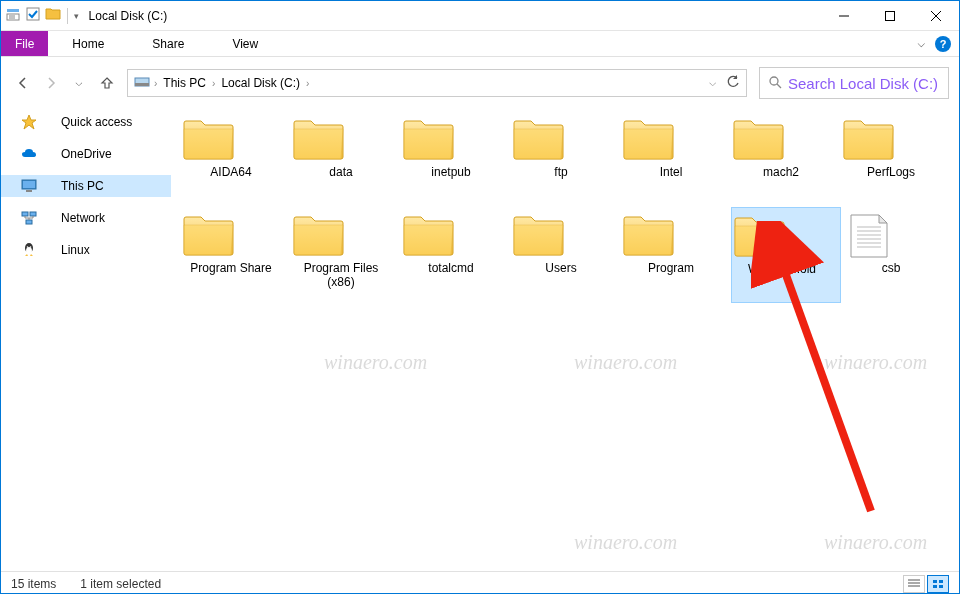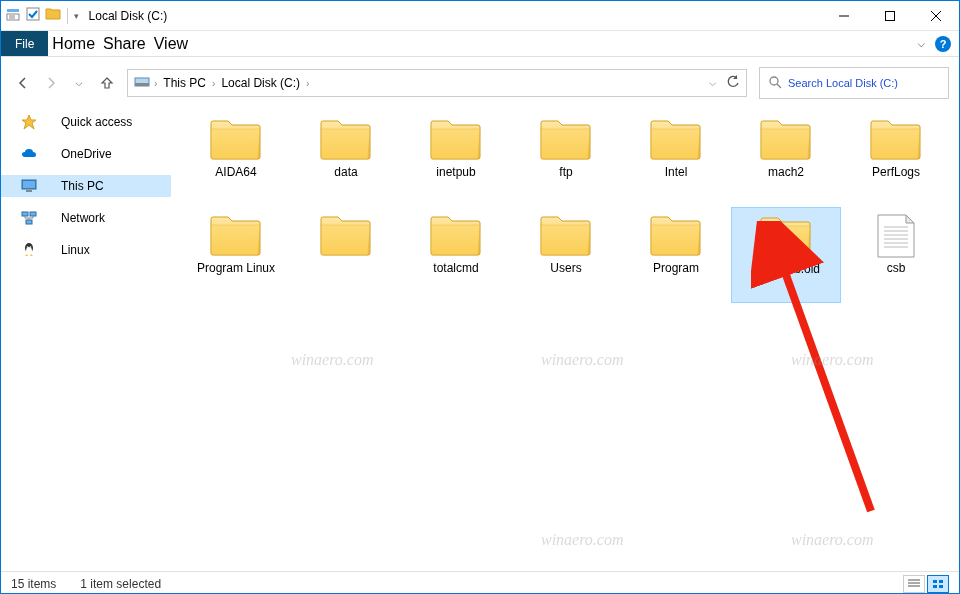--- a/index.html
+++ b/index.html
@@ -7,56 +7,56 @@
 
 .titlebar { height: 30px; background: #fff; display: flex; align-items: center; border-bottom: 1px solid #e5e5e5; }
 .titlebar-icons { display: flex; gap: 4px; padding: 0 4px; align-items: center; }
 .titlebar-text { font-size: 12px; padding-left: 6px; color: #000; flex: 1; }
 .win-controls { display: flex; height: 100%; }
 .win-btn { width: 46px; height: 30px; display: flex; align-items: center; justify-content: center; color: #000; }
 .win-btn.close { color: #000; }
 .win-btn svg { width: 10px; height: 10px; }
 
 .ribbon-tabs { height: 26px; display: flex; align-items: stretch; border-bottom: 1px solid #e1e1e1; background: #fff; }
-.file-tab { background: #0c4a6e; color: #fff; font-size: 12px; padding: 0 14px; display: flex; align-items: center; }
-.tab { font-size: 16px; padding: 0 4px; display: flex; align-items: center; color: #000; }
+.file-tab { background: #a21caf; color: #fff; font-size: 12px; padding: 0 14px; display: flex; align-items: center; }
+.tab { font-size: 12px; padding: 0 24px; display: flex; align-items: center; color: #000; }
 .ribbon-right { margin-left: auto; display: flex; align-items: center; padding-right: 8px; gap: 10px; }
 .help-icon { width: 16px; height: 16px; background: #0078d7; border-radius: 50%; color: #fff; font-size: 11px; display: flex; align-items: center; justify-content: center; font-weight: bold; }
 
 .navbar { height: 36px; display: flex; align-items: center; padding: 4px 10px; gap: 4px; background: #fff; margin-top: 8px; }
 .nav-btn { width: 24px; height: 24px; display: flex; align-items: center; justify-content: center; color: #555; }
 .nav-btn.disabled { color: #bbb; }
 .addressbar { flex: 1; height: 28px; border: 1px solid #ccc; display: flex; align-items: center; padding: 0 6px; gap: 2px; font-size: 12px; margin: 0 4px; }
 .addr-crumb { padding: 0 4px; display: flex; align-items: center; gap: 4px; height: 100%; }
 .addr-sep { color: #888; font-size: 10px; }
 .addr-end { margin-left: auto; display: flex; gap: 10px; align-items: center; color: #888; }
-.searchbox { width: 190px; height: 28px; border: 1px solid #ccc; display: flex; align-items: center; padding: 15px 8px; font-size: 11px; color: #1d4ed8; gap: 6px; margin-left: 4px; }
+.searchbox { width: 190px; height: 28px; border: 1px solid #ccc; display: flex; align-items: center; padding: 15px 8px; font-size: 15px; color: #8b5cf6; gap: 6px; margin-left: 4px; }
 
 .main { display: flex; height: 470px; }
 .sidebar { width: 170px; padding: 10px 0; font-size: 12px; }
 .side-item { display: flex; align-items: center; gap: 24px; padding: 3px 8px 3px 20px; height: 22px; }
 .side-item.selected { background: #cce8ff; border-left: 0; }
 .side-icon { width: 16px; height: 16px; display: flex; align-items: center; justify-content: center; }
 .side-spacer { height: 10px; }
 
 .content { flex: 1; padding: 10px 0 10px 10px; overflow: hidden; position: relative; }
 .grid { display: flex; flex-wrap: wrap; gap: 0; }
-.item { width: 110px; height: 96px; display: flex; flex-direction: column; align-items: center; justify-content: flex-start; padding-top: 6px; }
+.item { width: 110px; height: 96px; display: flex; flex-direction: column; justify-content: flex-start; padding-top: 6px; }
 .item.selected { background: #cce8ff; border: 1px solid #99d1ff; }
 .item-icon { width: 56px; height: 46px; display: flex; align-items: center; justify-content: center; }
 .item-label { font-size: 12px; text-align: center; margin-top: 2px; line-height: 1.2; max-width: 100px; }
 
 .statusbar { height: 24px; border-top: 1px solid #e1e1e1; display: flex; align-items: center; padding: 0 10px; font-size: 12px; color: #333; gap: 24px; background: #fff; }
 .status-right { margin-left: auto; display: flex; gap: 2px; }
 .view-btn { width: 22px; height: 18px; border: 1px solid #ccc; display: flex; align-items: center; justify-content: center; }
 .view-btn.active { background: #cce8ff; border-color: #0078d7; }
 
 .arrow-annotation { position: absolute; left: 580px; top: 120px; pointer-events: none; }
 
-.watermark { position: absolute; font-family: Georgia, serif; font-style: italic; font-size: 16px; color: rgba(150,150,150,0.35); pointer-events: none; user-select: none; }
+.watermark { position: absolute; font-family: Georgia, serif; font-style: italic; font-size: 20px; color: rgba(150,150,150,0.35); pointer-events: none; user-select: none; margin-left: 33px; }
 </style>
 </head>
 <body>
 
 <svg width="0" height="0" style="position:absolute">
 <defs>
 <linearGradient id="folderGrad" x1="0" y1="0" x2="0" y2="1">
   <stop offset="0%" stop-color="#ffe9a6"></stop>
   <stop offset="100%" stop-color="#f5c041"></stop>
 </linearGradient>
@@ -289,28 +289,29 @@
             </svg>
           </div>
           <div class="item-label">PerfLogs</div>
         </div>
         <div class="item">
           <div class="item-icon">
             <svg width="56" height="46" viewBox="0 0 56 46">
               <use href="#folder-svg"></use>
             </svg>
           </div>
-          <div class="item-label">Program Linux</div>
-        </div>
-        <div class="item">
-          <div class="item-icon">
-            <svg width="56" height="46" viewBox="0 0 56 46">
-              <use href="#folder-svg"></use>
-            </svg>
-          </div>
+          <div class="item-label">Program Share</div>
+        </div>
+        <div class="item">
+          <div class="item-icon">
+            <svg width="56" height="46" viewBox="0 0 56 46">
+              <use href="#folder-svg"></use>
+            </svg>
+          </div>
+          <div class="item-label">Program Files (x86)</div>
         </div>
         <div class="item">
           <div class="item-icon">
             <svg width="56" height="46" viewBox="0 0 56 46">
               <use href="#folder-svg"></use>
             </svg>
           </div>
           <div class="item-label">totalcmd</div>
         </div>
         <div class="item">

